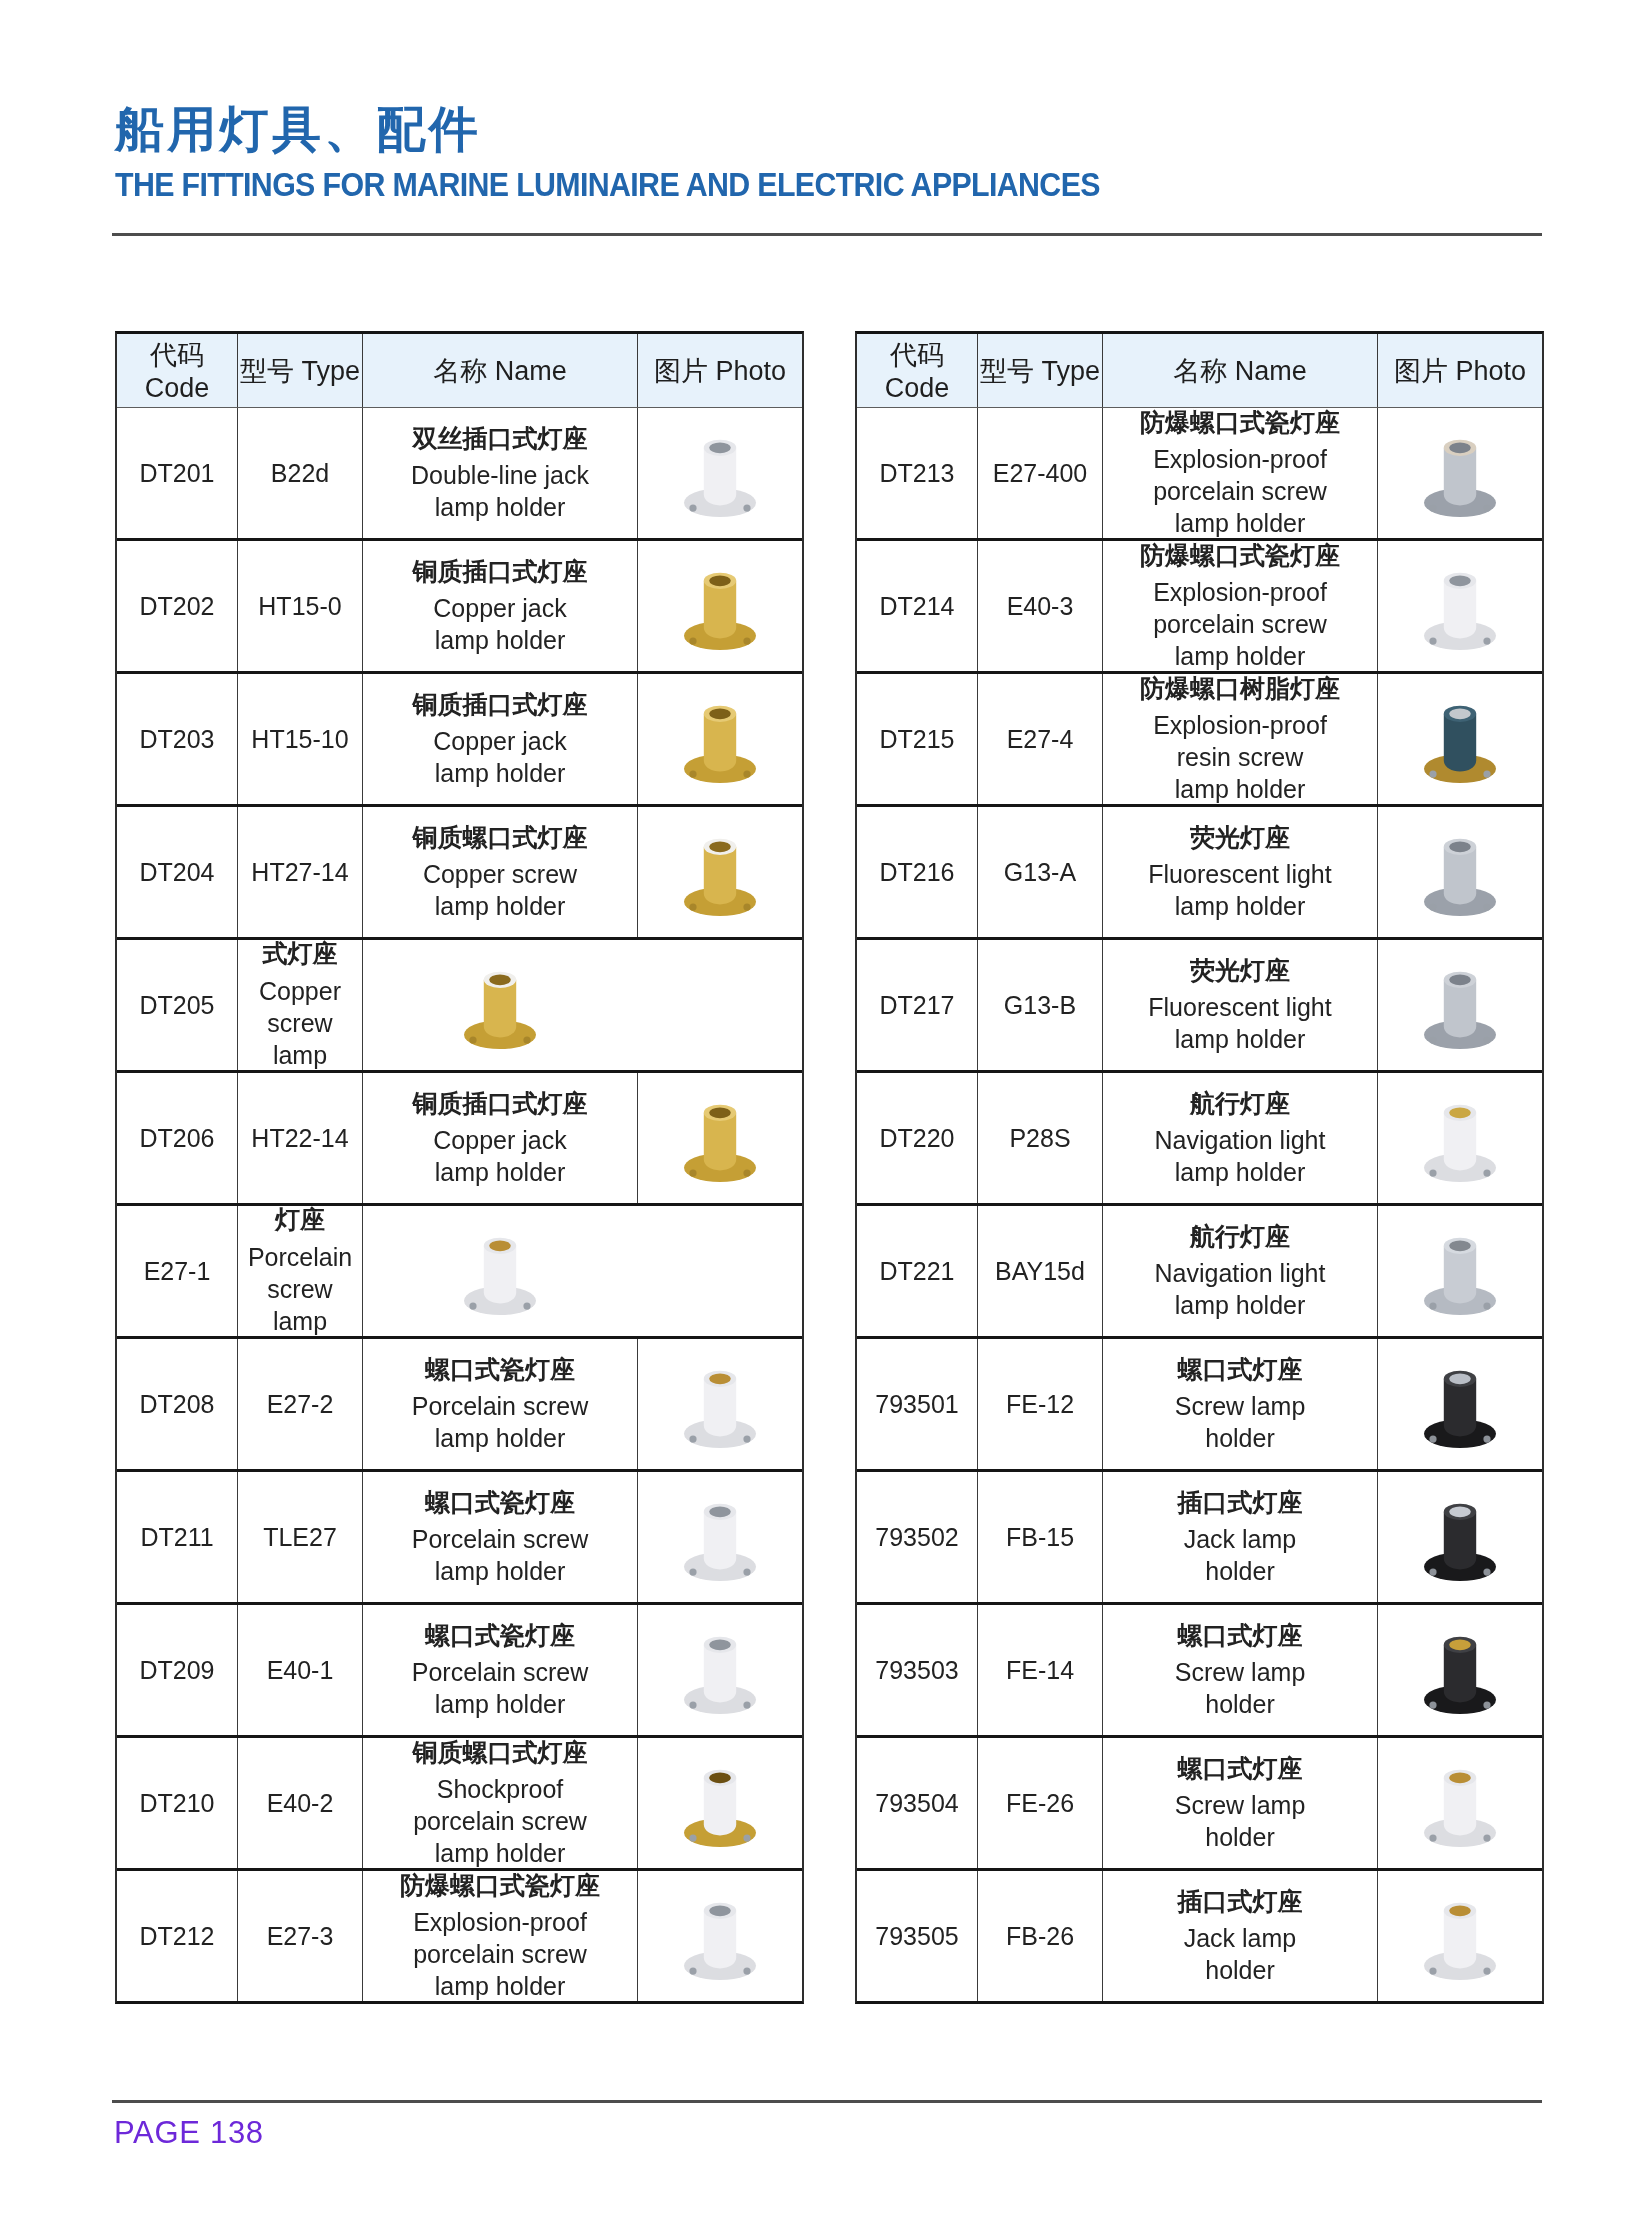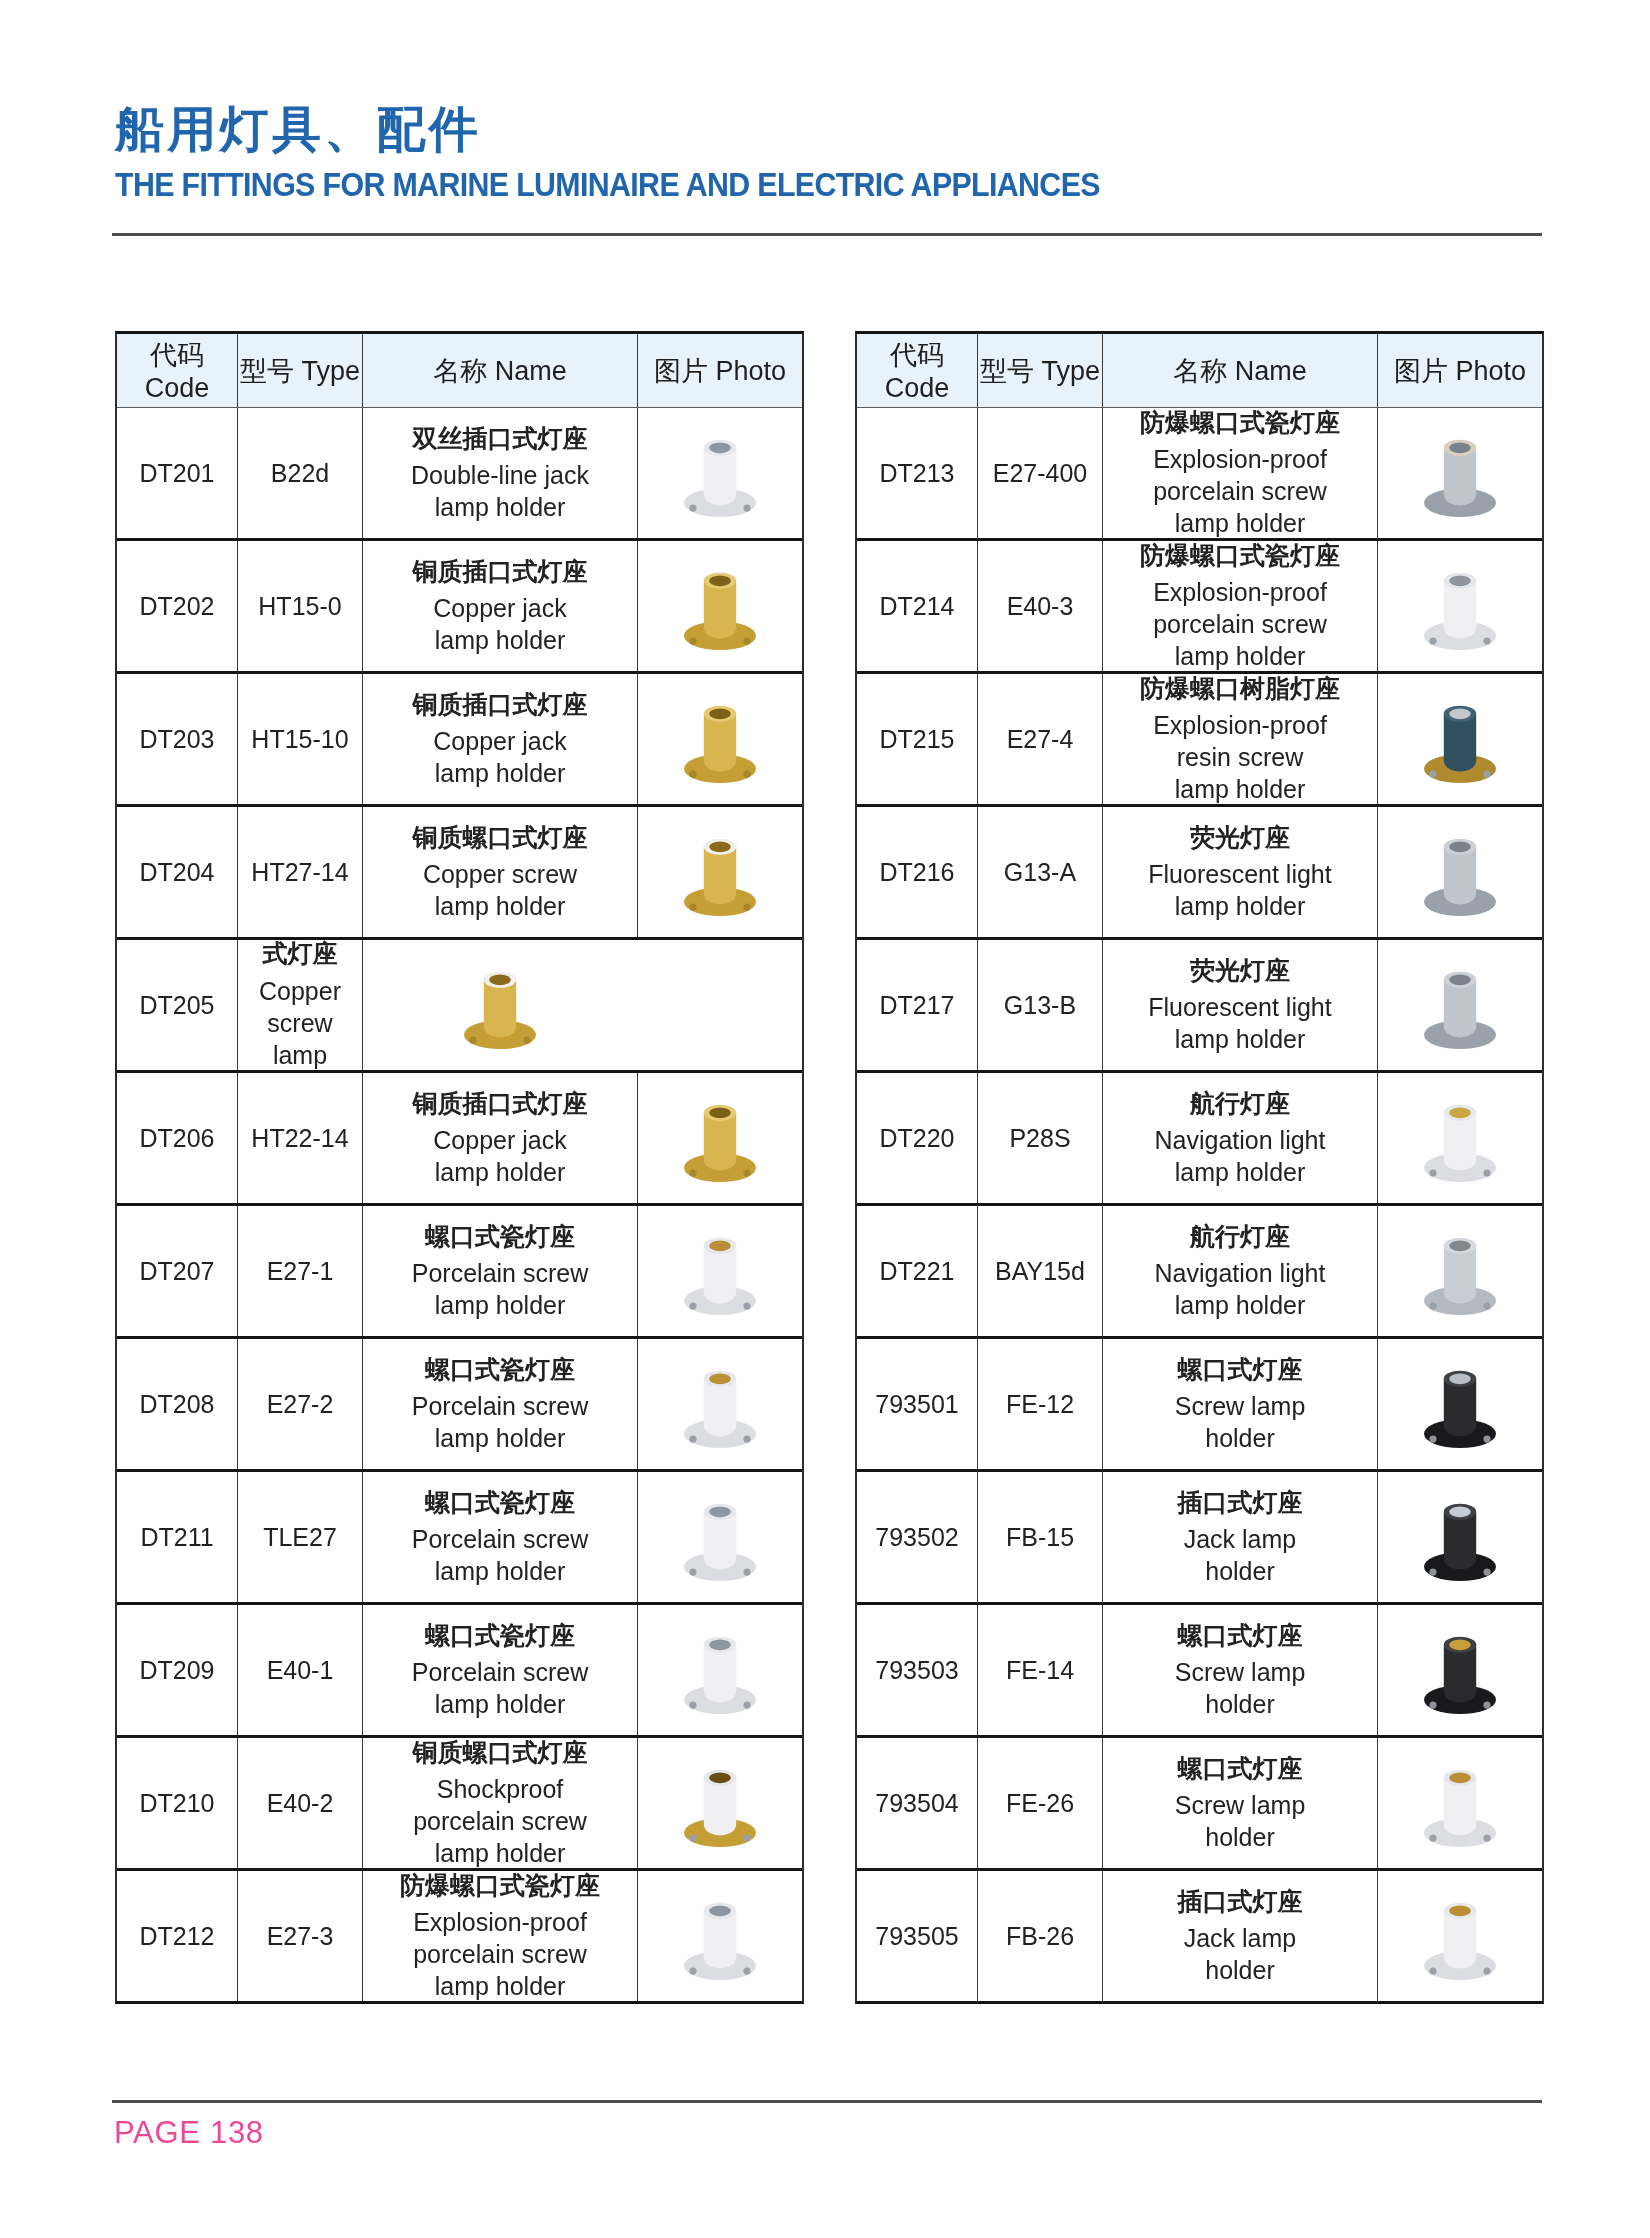--- a/index.html
+++ b/index.html
@@ -23,21 +23,21 @@
     transform:scaleX(0.92);transform-origin:left top;
   }
   .rule{
     position:absolute;left:112px;width:1430px;height:3.3px;
     background:#4d4d4d;
   }
   .rule-top{top:233px;}
   .rule-bottom{top:2100px;}
   .footer-page{
     position:absolute;left:114px;top:2115px;
-    font-size:31px;color:#ec4899;letter-spacing:0.7px;
+    font-size:31px;color:#6d28d9;letter-spacing:0.7px;
   }
   
   .ptable{
     position:absolute;top:331px;width:685px;
     border-left:2px solid #2e2e2e;border-right:2px solid #2e2e2e;
     border-top:3.3px solid #141414;border-bottom:3.3px solid #141414;
     background:#4c1d95;
   }
   .ptable.left{left:115px;}
   .ptable.right{left:855px;}
@@ -248,21 +248,20 @@
           <circle class="p-screw" cx="90" cy="99" r="4"></circle>
           <path class="p-body" d="M42 32 h36 v52 c0 7 -8 12 -18 12 c-10 0 -18 -5 -18 -12 z"></path>
           <ellipse class="p-rim" cx="60" cy="32" rx="18" ry="9"></ellipse>
           <ellipse class="p-hole" cx="60" cy="32" rx="12" ry="6"></ellipse>
         </svg>
       </div>
     </div>
   </div>
 
   <div class="tr">
-    <div class="td code-cell">DT207</div>
     <div class="td type-cell">E27-1</div>
     <div class="td name-cell">
       <div class="name-cn">螺口式瓷灯座</div>
       <div class="name-en">Porcelain screw
 lamp holder</div>
     </div>
     <div class="td photo-cell">
       <div class="photo-fig" data-variant="white-oval">
         <svg viewBox="0 0 120 120" aria-hidden="true">
           <ellipse class="p-flange" cx="60" cy="93" rx="40" ry="16"></ellipse>

